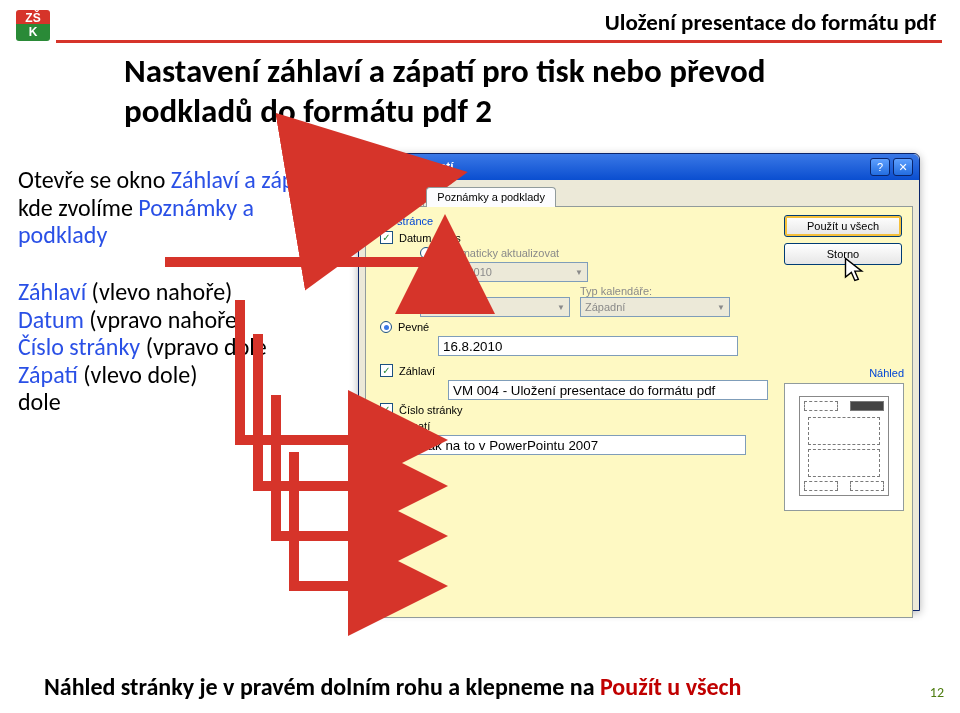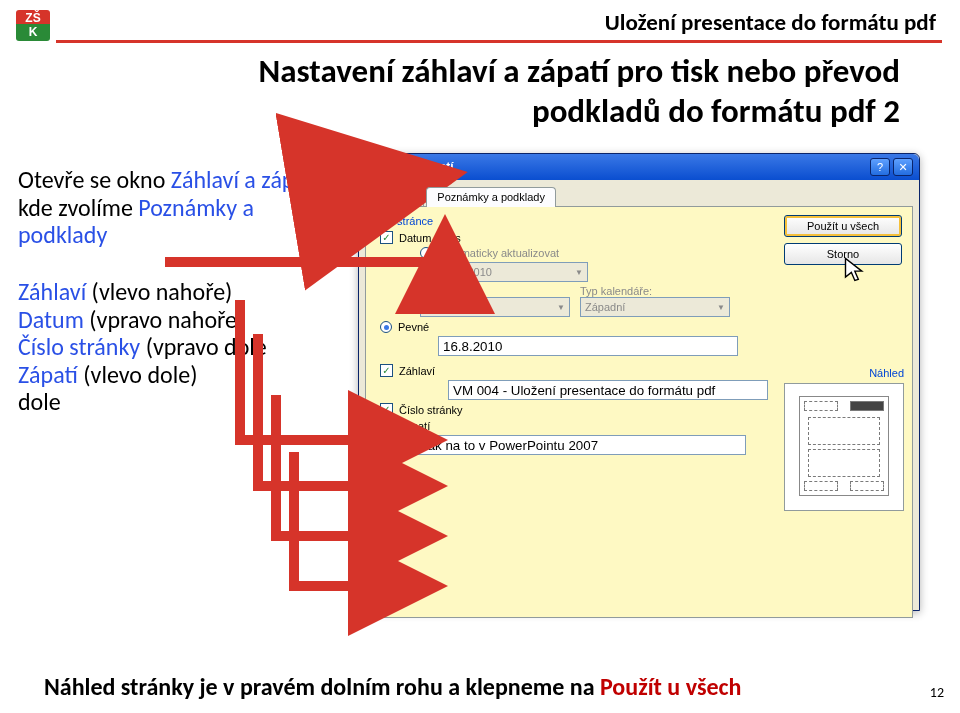--- a/index.html
+++ b/index.html
@@ -5,21 +5,21 @@
   * { box-sizing: border-box; margin: 0; padding: 0; }
   body { font-family: "Segoe UI", Calibri, Arial, sans-serif; width: 960px; height: 713px; position: relative; background: #fff; color: #000; overflow: hidden; }
 
   
   .logo { position: absolute; left: 16px; top: 10px; width: 34px; height: 34px; }
   .logo-top { width: 34px; height: 14px; background: #d6342a; color: #fff; font: bold 12px/17px Arial; text-align: center; border-radius: 3px 3px 0 0; }
   .logo-bot { width: 34px; height: 17px; background: #2a8a37; color: #fff; font: bold 12px/17px Arial; text-align: center; border-radius: 0 0 3px 3px; }
   .hrbar { position: absolute; left: 56px; right: 18px; top: 40px; border-top: 3px solid #d6342a; }
   .doc-title { position: absolute; right: 24px; top: 8px; font: bold 23px Calibri, Arial; }
 
-  .main-heading { position: absolute; left: 124px; top: 52px; right: 60px; text-align: right; font: bold 33px/1.2 Calibri, Arial; }
+  .main-heading { position: absolute; left: 124px; top: 52px; right: 60px; text-align: left; font: bold 33px/1.2 Calibri, Arial; }
 
   
   .leftcol { position: absolute; left: 18px; width: 310px; font: 24px/1.15 Calibri, Arial; }
   .ann1 { top: 166px; }
   .ann2 { top: 278px; }
   .blue { color: #2a50e6; }
 
   
   .dlg { position: absolute; left: 358px; top: 153px; width: 562px; height: 458px;
          background: #ece9d8; border: 1px solid #0a246a; border-radius: 6px 6px 0 0;
@@ -65,21 +65,21 @@
   .nahled-box { position:absolute; right: 8px; top: 176px; width:120px; height:128px;
                 border:1px solid #919b9c; background:#fff; padding:10px; }
   .nahled-page { width:90px; height:100px; border:1px solid #888; margin:2px auto; position:relative;}
   .dash { border:1px dashed #7a7a7a; position:absolute; }
 
   
   .arrows { position:absolute; left:0; top:0; width:960px; height:713px; pointer-events:none; }
 
   .footer { position:absolute; left:44px; bottom:12px; font: bold 24px Calibri, Arial; text-align: right; }
   .red { color:#c00000; }
-  .pgnum { position:absolute; right:16px; bottom:12px; color:#000000; font: 14px Calibri; }
+  .pgnum { position:absolute; right:16px; bottom:12px; color:#4d7c0f; font: 14px Calibri; }
 </style>
 </head>
 <body>
 
 <div class="logo">
   <div class="logo-top">ZŠ</div>
   <div class="logo-bot">K</div>
 </div>
 <div class="doc-title">Uložení presentace do formátu pdf</div>
 <div class="hrbar"></div>

